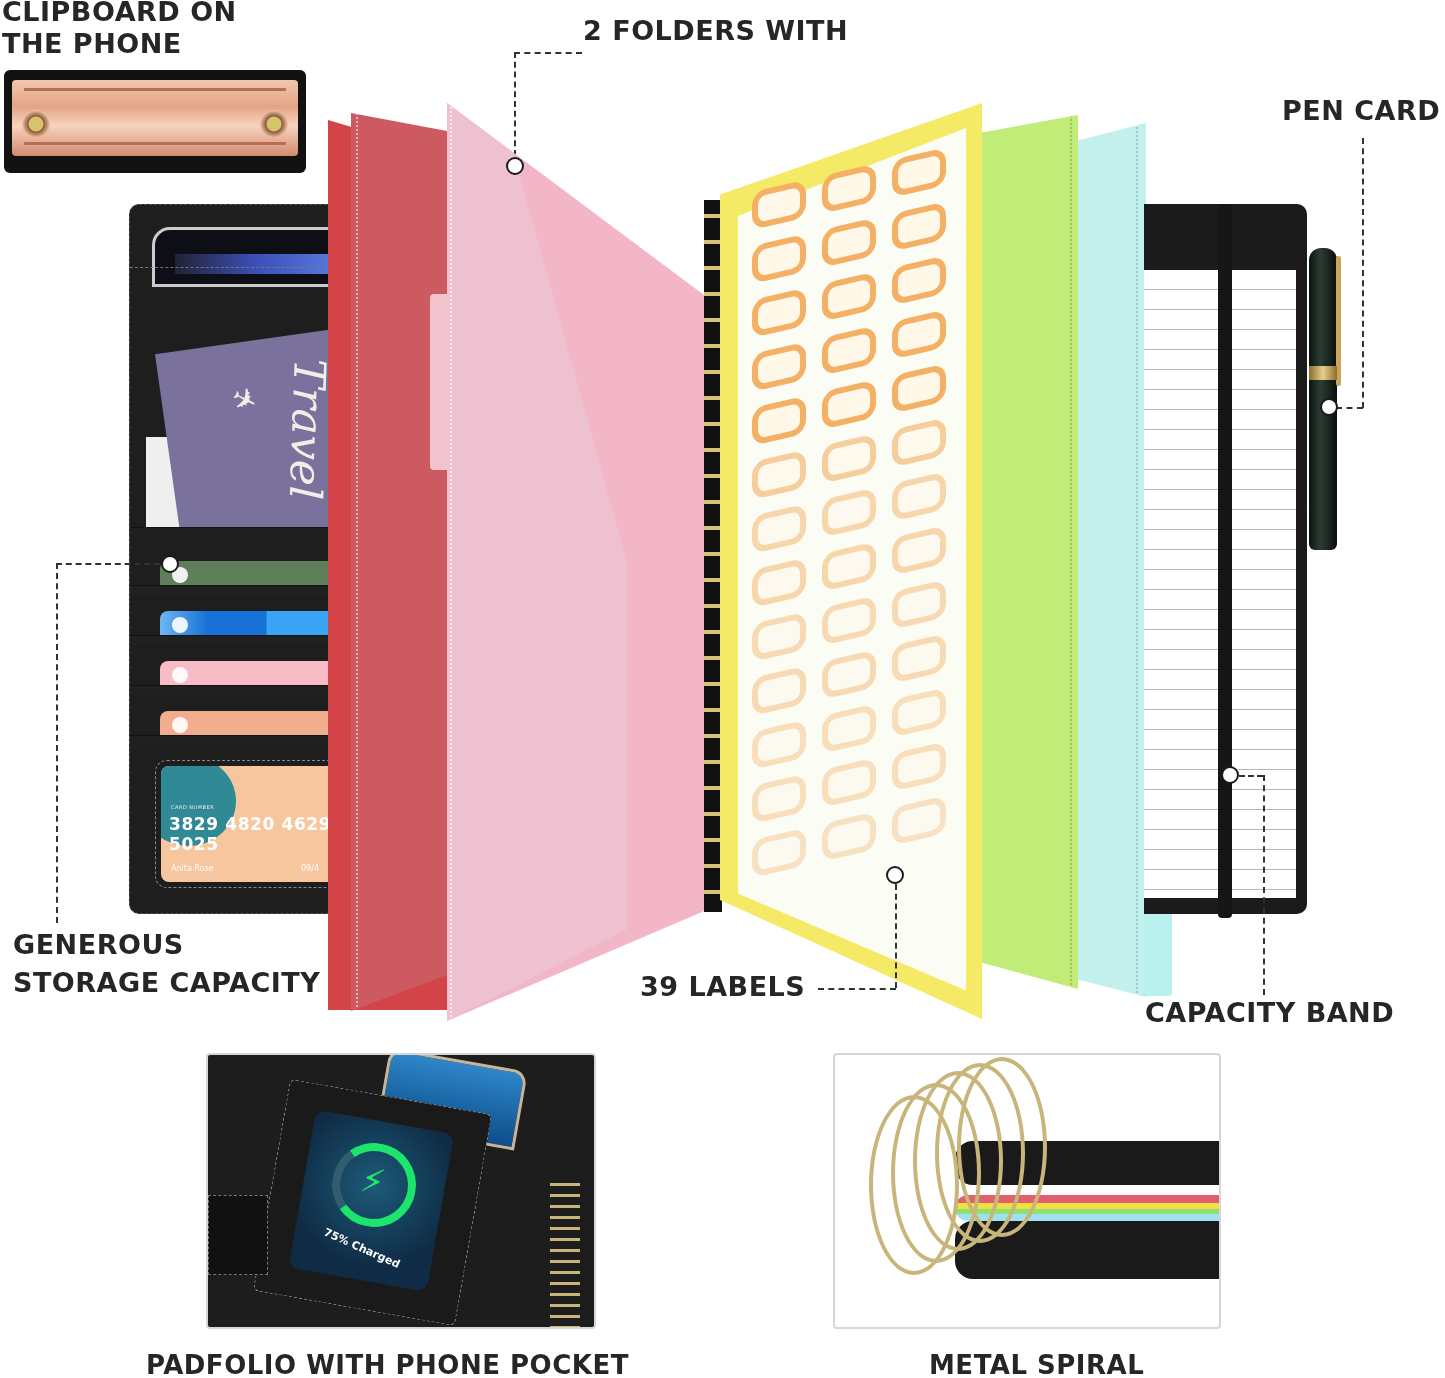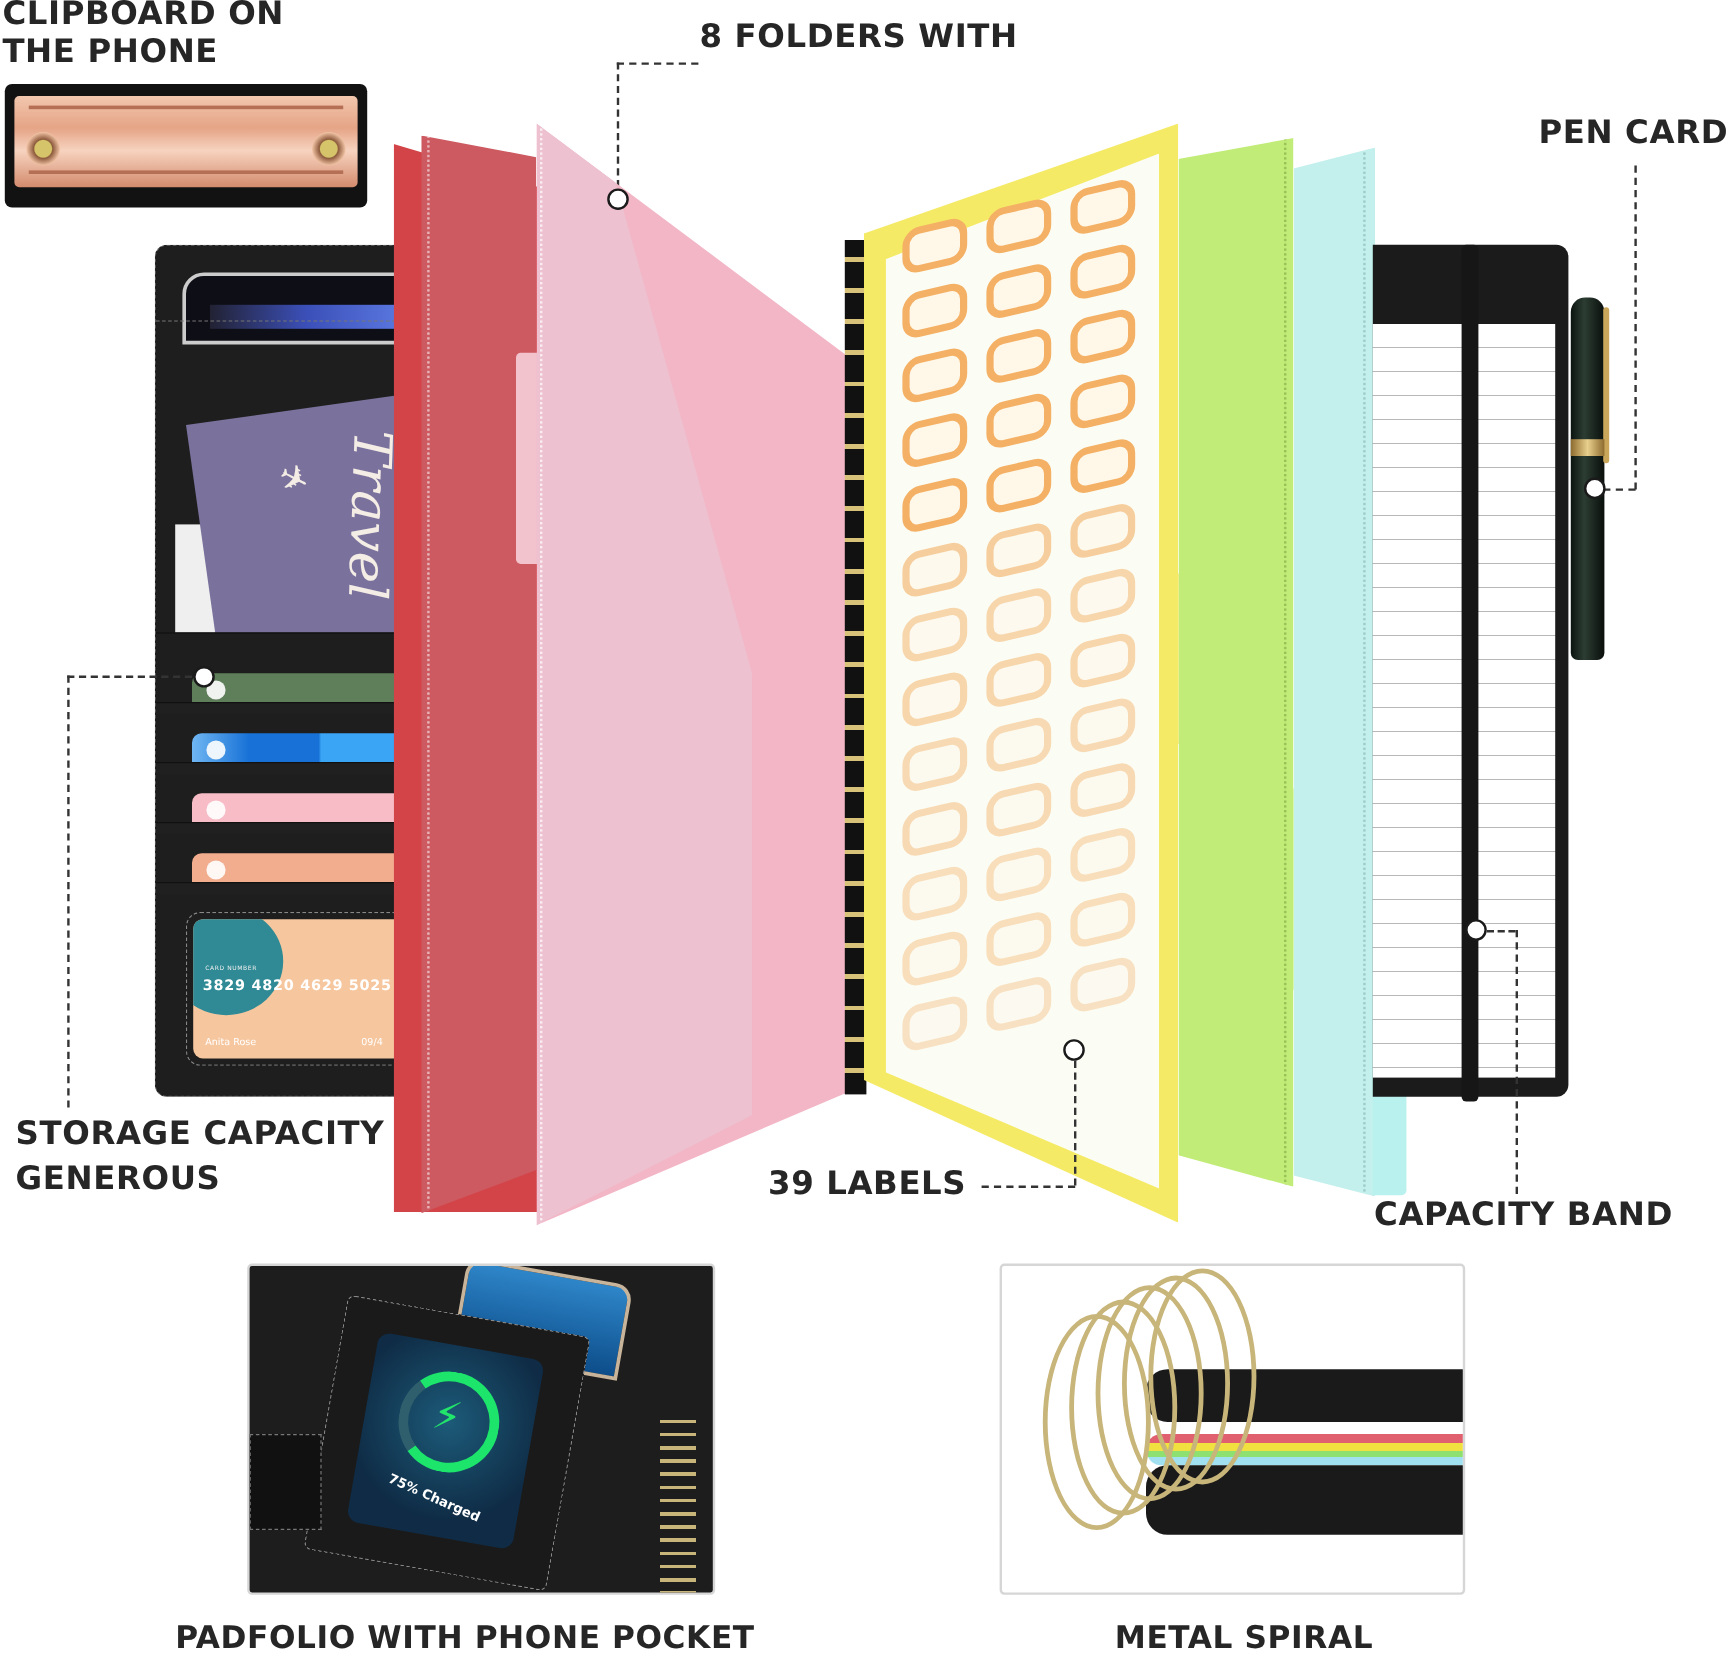--- a/index.html
+++ b/index.html
@@ -30,21 +30,21 @@
   .travel-card .word { position: absolute; left: 70px; top: 70px; color: #f4ede6; font-size: 44px; font-style: italic; transform: rotate(100deg); font-family: "DejaVu Serif", serif; }
   .travel-card .plane { position:absolute; left:70px; top:40px; font-size:30px; color:#f4ede6; transform: rotate(35deg); }
   .paper-slip { position: absolute; left: 16px; top: 232px; width: 50px; height: 95px; background: #efefef; }
   .card-slot { position: absolute; left: 0; width: 230px; height: 52px; background: #202020; border-top: 1px solid #111; }
   .card { position: absolute; left: 30px; width: 192px; height: 26px; border-radius: 8px 8px 0 0; }
   .card .chip { position: absolute; left: 12px; top: 6px; width: 16px; height: 16px; border-radius: 50%; background: #fff; opacity: .9; }
   .id-window { position: absolute; left: 25px; top: 555px; width: 198px; height: 128px; border: 1px dashed #888; border-radius: 12px; padding: 5px; }
   .id-card { width: 100%; height: 100%; border-radius: 8px; background: #f6c79f; position: relative; overflow: hidden; }
   .id-blob { position: absolute; left: -20px; top: -10px; width: 95px; height: 90px; border-radius: 50%; background: #2f8a95; }
   .id-label { position: absolute; left: 10px; top: 38px; font-size: 5px; color: #eee; letter-spacing: .5px; }
-  .id-number { position: absolute; left: 8px; top: 48px; font-size: 12px; color: #fff; font-weight: bold; letter-spacing: 0.6px; }
+  .id-number { position: absolute; left: 8px; top: 48px; font-size: 17px; color: #fff; font-weight: bold; letter-spacing: 0.6px; }
   .id-name { position: absolute; left: 10px; top: 98px; font-size: 8px; color: #fff; }
   .id-exp { position: absolute; right: 28px; top: 98px; font-size: 8px; color: #fff; }
 
   
   .folder { position: absolute; }
   .stitch { position: absolute; top: 0; bottom: 0; width: 6px; border-left: 2px dotted rgba(255,255,255,.55); }
 
   
   .spiral { position: absolute; left: 704px; top: 200px; width: 18px; height: 712px;
     background: repeating-linear-gradient(180deg, #111 0 14px, #d8c27a 14px 18px, #111 18px 26px); }
@@ -87,21 +87,21 @@
 <div class="clipboard">
   <div class="clip-plate">
     <div class="clip-bar" style="top:8px"></div>
     <div class="clip-bar" style="top:62px"></div>
     <div class="clip-rivet" style="left:10px"></div>
     <div class="clip-rivet" style="right:10px"></div>
   </div>
 </div>
 
 <div class="callout" style="left:583px; top:12px;">
-  <span class="line">8 FOLDERS WITH</span>
+  <span class="line">2 FOLDERS WITH</span>
 </div>
 <div class="dash-h" style="left:514px; top:52px; width:68px;"></div>
 <div class="dash-v" style="left:514px; top:52px; height:104px;"></div>
 
 <div class="callout" style="left:1282px; top:92px;">PEN CARD</div>
 <div class="dash-v" style="left:1362px; top:138px; height:270px;"></div>
 <div class="dash-h" style="left:1336px; top:407px; width:27px;"></div>
 
 <div class="padfolio-left">
   <div class="tablet">
@@ -138,22 +138,22 @@
       <span class="id-name">Anita Rose</span>
       <span class="id-exp">09/4</span>
     </div>
   </div>
 </div>
 <div class="marker" style="left:161px; top:555px;"></div>
 <div class="dash-h" style="left:56px; top:563px; width:104px;"></div>
 <div class="dash-v" style="left:56px; top:563px; height:360px;"></div>
 
 <div class="callout" style="left:13px; top:926px;">
+  <span class="line">GENEROUS</span>
   <span class="line">STORAGE CAPACITY</span>
-  <span class="line">GENEROUS</span>
 </div>
 
 <div class="folder" style="left:328px; top:120px; width:120px; height:890px; background:#d34448; clip-path: polygon(0 0, 100% 4%, 100% 100%, 0 100%);"></div>
 <div class="folder" style="left:351px; top:113px; width:96px; height:898px; background:#cc5a60; clip-path: polygon(0 0, 100% 2%, 100% 96%, 0 100%);">
   <div class="stitch" style="left:5px"></div>
 </div>
 <div class="folder" style="left:430px; top:294px; width:18px; height:176px; background:#f3c3cd; border-radius:4px 0 0 4px;"></div>
 <div class="folder" style="left:447px; top:103px; width:258px; height:918px; background:#f2b6c6; clip-path: polygon(0 0, 100% 21%, 100% 88%, 0 100%);">
   <div style="position:absolute; left:0; top:0; width:180px; height:100%; background:#edc1cf; clip-path: polygon(0 0, 32% 2%, 100% 50%, 100% 90%, 0 100%);"></div>
   <div class="stitch" style="left:3px; border-left-color: rgba(255,255,255,.7);"></div>

